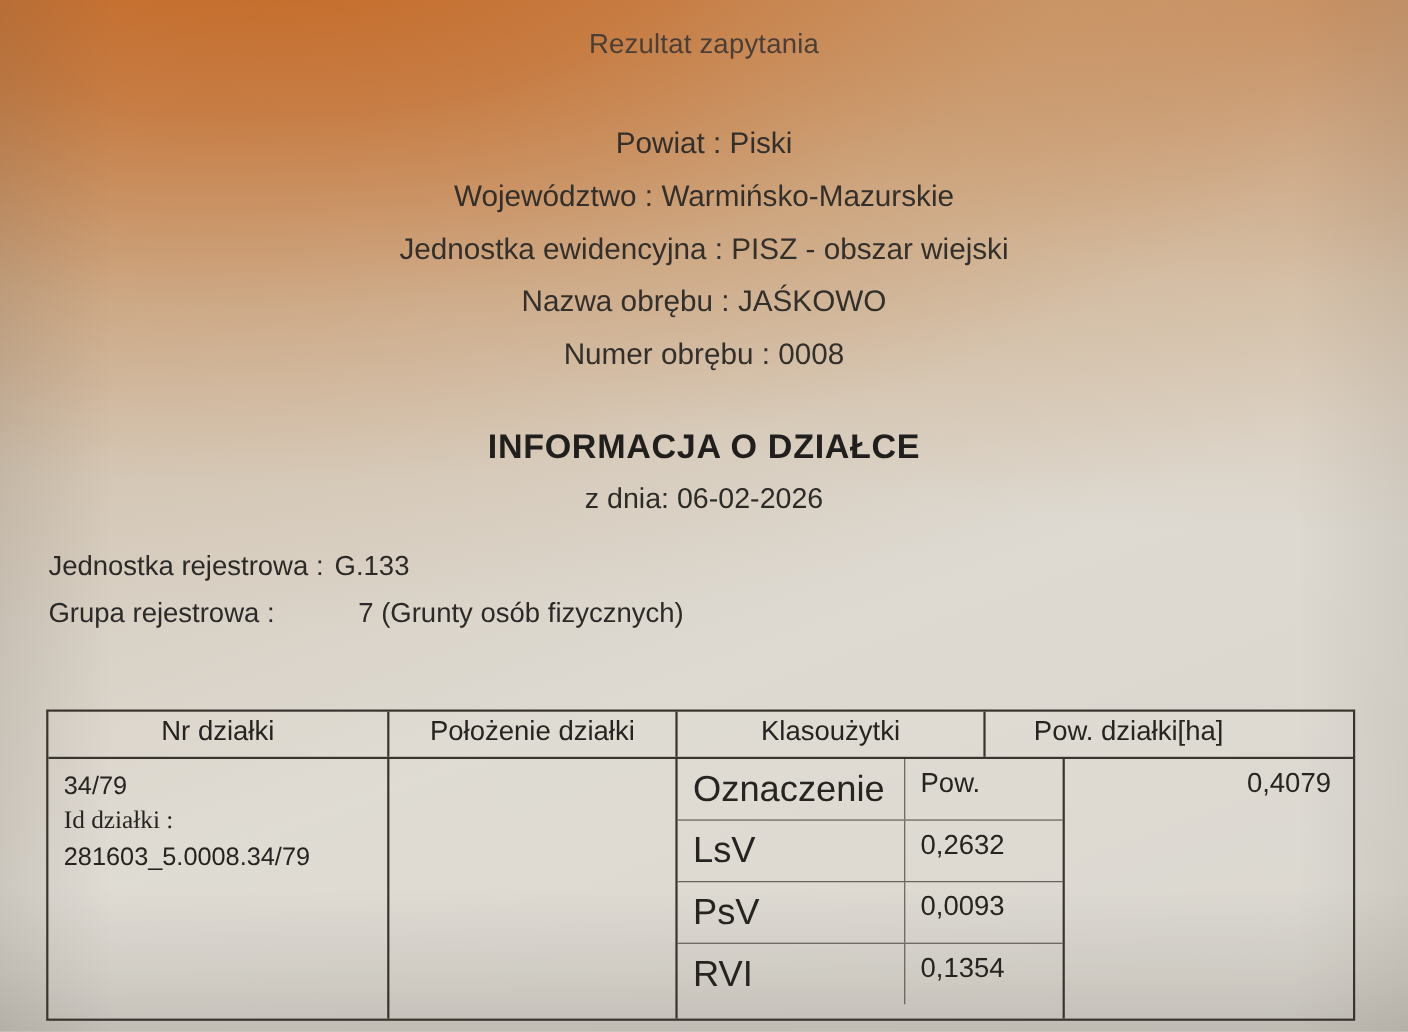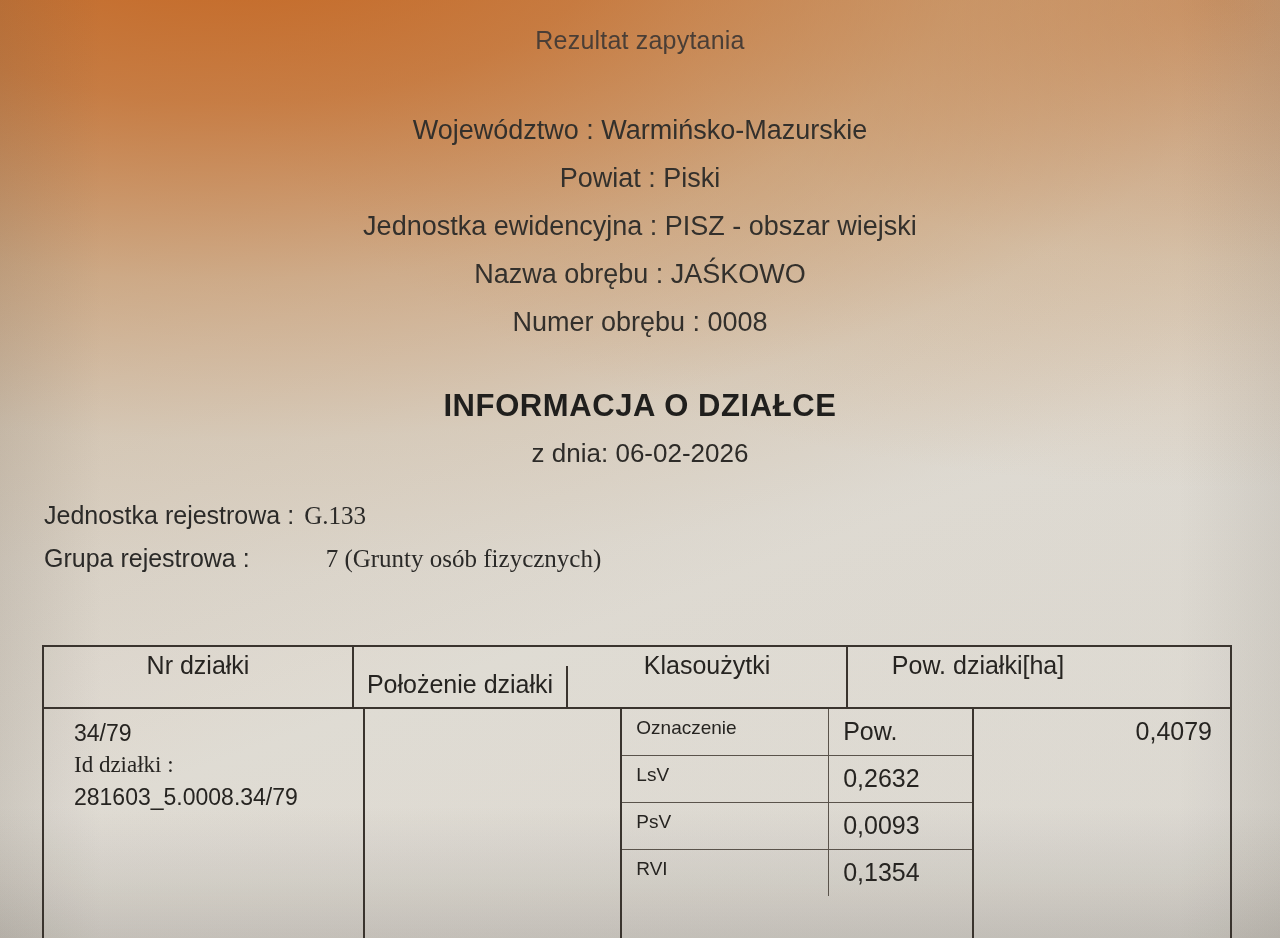--- a/index.html
+++ b/index.html
@@ -97,21 +97,21 @@
     color: #2b2a28;
   }
   .reg-row {
     display: flex;
     align-items: baseline;
     font-size: 25px;
     line-height: 42px;
     white-space: nowrap;
   }
   .reg-label { }
-  .reg-value { margin-left: 10px; font-family: Liberation Serif, serif; }
+  .reg-value { margin-left: 10px; }
   .reg-row.second .reg-value { margin-left: 76px; }
 
   
   .tbl {
     position: absolute;
     top: 645px;
     left: 42px;
     width: 1190px;
     border: 2px solid #3a342e;
     box-sizing: border-box;
@@ -122,25 +122,25 @@
     border-bottom: 2px solid #3a342e;
   }
   .th {
     font-size: 25px;
     text-align: center;
     padding: 4px 4px 8px;
     color: #262421;
     box-sizing: border-box;
   }
   .col-nr      { width: 310px; border-right: 2px solid #3a342e; }
-  .col-pol     { width: 214px; border-right: 2px solid #3a342e; margin-top: 19px; }
+  .col-pol     { width: 262px; border-right: 2px solid #3a342e; }
   .col-klaso   { width: 280px; border-right: 2px solid #3a342e; }
   .col-pow     { width: 260px; }
 
-  .tbl-body { display: flex; min-height: 236px; margin-left: 16px; }
+  .tbl-body { display: flex; min-height: 236px; }
 
   .cell-nr {
     width: 310px;
     border-right: 2px solid #3a342e;
     box-sizing: border-box;
     padding: 8px 10px 8px 14px;
     font-size: 23px;
     line-height: 32px;
     color: #262421;
   }
@@ -166,21 +166,21 @@
   .sub-row {
     display: flex;
     border-bottom: 1px solid #5a534b;
   }
   .sub-row:last-child { border-bottom: none; }
   .sub-a {
     width: 208px;
     border-right: 1px solid #5a534b;
     box-sizing: border-box;
     padding: 8px 0 9px 14px;
-    font-size: 19px;
+    font-size: 33px;
     color: #262421;
   }
   .sub-b {
     width: 144px;
     box-sizing: border-box;
     padding: 8px 0 9px 14px;
     font-size: 25px;
     color: #262421;
   }
 
@@ -190,26 +190,26 @@
 </head>
 <body>
 
 <div id="page">
   <div class="content">
 
     <div class="title-small">Rezultat zapytania</div>
 
     <div class="hdr-lines">
       <div class="hdr-line">
+        <span class="hdr-label">Powiat :</span>
+        <span class="hdr-value">Piski</span>
+      </div>
+      <div class="hdr-line">
         <span class="hdr-label">Województwo :</span>
         <span class="hdr-value">Warmińsko-Mazurskie</span>
-      </div>
-      <div class="hdr-line">
-        <span class="hdr-label">Powiat :</span>
-        <span class="hdr-value">Piski</span>
       </div>
       <div class="hdr-line">
         <span class="hdr-label">Jednostka ewidencyjna :</span>
         <span class="hdr-value">PISZ - obszar wiejski</span>
       </div>
       <div class="hdr-line">
         <span class="hdr-label">Nazwa obrębu :</span>
         <span class="hdr-value">JAŚKOWO</span>
       </div>
       <div class="hdr-line">

